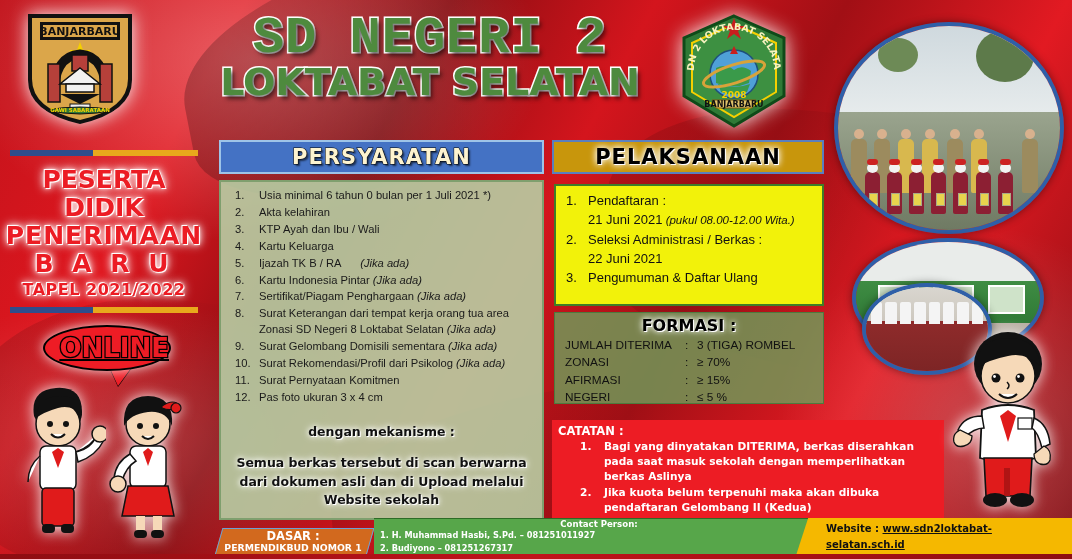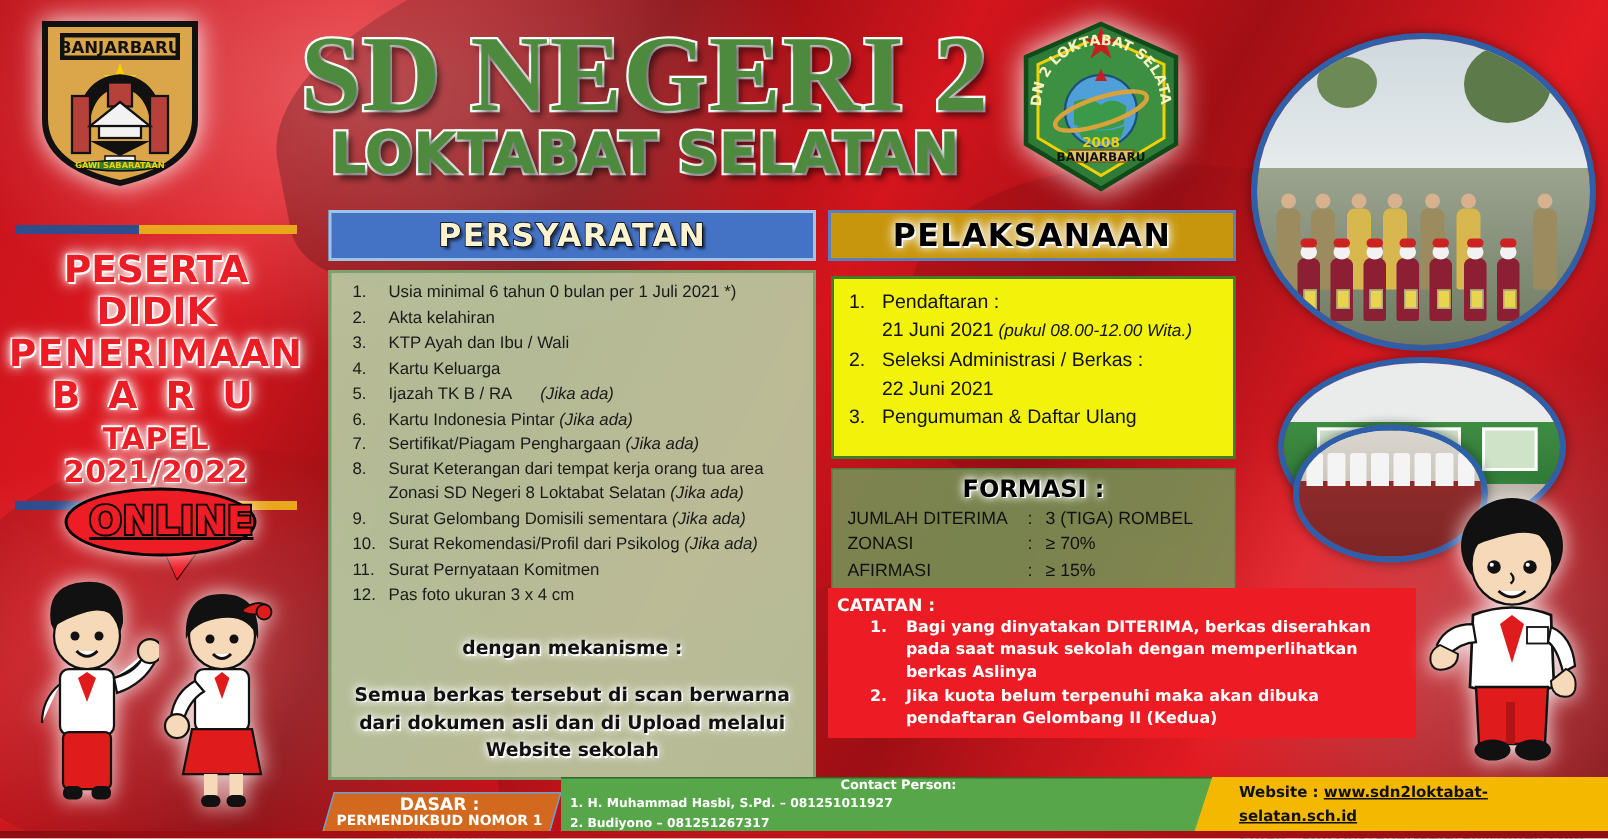--- a/index.html
+++ b/index.html
@@ -31,26 +31,26 @@
 
   
   #banjarbaru-logo {
     position: absolute; left: 20px; top: 8px; width: 120px; height: 120px;
     filter: drop-shadow(0 0 9px rgba(255,255,255,.95));
   }
   #title-block {
     position: absolute; left: 200px; top: 14px; width: 460px; text-align: center;
   }
   .title-main {
-    font-size: 72px; font-weight: bold; letter-spacing: 1px; line-height: 0.98;
+    font-size: 52px; font-weight: bold; letter-spacing: 1px; line-height: 0.98;
     color: #4e8a3e;
     -webkit-text-stroke: 3px #ffffff;
     paint-order: stroke fill;
     text-shadow: 3px 4px 4px rgba(0,0,0,.55);
-    font-family: Liberation Serif, serif;
+    font-family: Liberation Mono, monospace;
   }
   .title-sub {
     font-size: 38px; font-weight: bold; letter-spacing: 0px; line-height: 1.0;
     color: #4e8a3e;
     -webkit-text-stroke: 3px #ffffff;
     paint-order: stroke fill;
     text-shadow: 3px 4px 4px rgba(0,0,0,.55);
     font-family: "DejaVu Sans", sans-serif;
     margin-top: -2px;
   }
@@ -66,21 +66,21 @@
   .bar-line { height: 6px; margin: 0 6px; background: linear-gradient(90deg,#2f4d8c 0%, #2f4d8c 44%, #e8a81c 44%, #e8a81c 100%); }
   .bar-line.bottom { background: linear-gradient(90deg,#2f4d8c 0%, #2f4d8c 44%, #e8a81c 44%, #e8a81c 100%); }
   .ppdb-line {
     color: #ec1c24; font-weight: bold; font-family: "DejaVu Sans", sans-serif;
     text-shadow: 0 0 7px #fff, 0 0 12px #fff, 0 0 3px #fff, 1px 1px 0 #fff, -1px -1px 0 #fff;
     line-height: 1.12;
   }
   #ppdb-1 { font-size: 25px; letter-spacing: 1px; }
   #ppdb-2 { font-size: 25px; letter-spacing: 0px; }
   #ppdb-3 { font-size: 25px; letter-spacing: 5px; }
-  #ppdb-4 { font-size: 20px; margin-top: 3px; letter-spacing: .5px; }
+  #ppdb-4 { font-size: 16px; margin-top: 3px; letter-spacing: .5px; }
 
   #online-bubble {
     position: absolute; left: 43px; top: 325px; width: 128px; height: 46px;
     background: #ee1c25; border-radius: 50%;
     border: 2px solid #000;
     display: flex; align-items: center; justify-content: flex-end;
     filter: drop-shadow(0 0 6px rgba(255,255,255,.85));
     text-decoration: underline;
   }
   #online-bubble .txt {
@@ -173,21 +173,21 @@
     text-shadow: 0 0 5px #fff, 0 0 8px #fff, 1px 1px 0 #fff;
     font-family: "DejaVu Sans", sans-serif; margin-bottom: 2px;
   }
   .formasi-row { display: flex; font-size: 11.8px; color: #111; line-height: 1.47;
     font-family: "Liberation Sans", sans-serif; }
   .formasi-row .k { width: 120px; }
   .formasi-row .c { width: 12px; }
   .formasi-row .v { flex: 1; }
 
   #catatan-box {
-    position: absolute; left: 552px; top: 392px; width: 392px; height: 100px;
+    position: absolute; left: 552px; top: 420px; width: 392px; height: 100px;
     background: #ed1c24;
     padding: 4px 6px;
   }
   #catatan-title {
     color: #fff; font-weight: bold; font-size: 11.5px; margin-bottom: 1px;
     font-family: "DejaVu Sans", sans-serif;
   }
   #catatan-list { list-style: none; counter-reset: cat; }
   #catatan-list li {
     position: relative; color: #fff; font-weight: bold; font-size: 10.6px;

